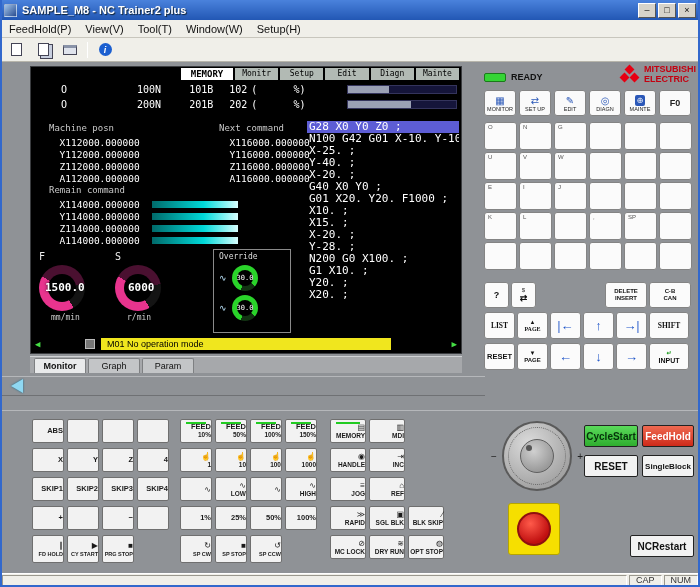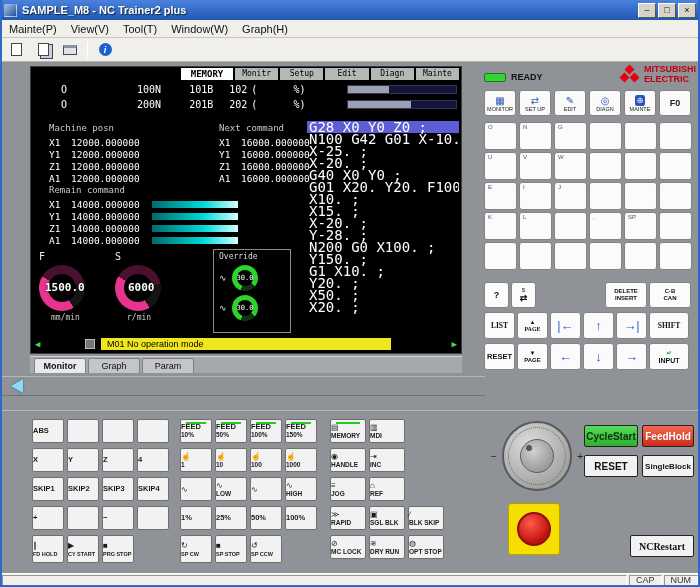--- a/index.html
+++ b/index.html
@@ -46,29 +46,29 @@
   .orow { position:absolute; left:0; right:0; height:13px; display:flex; align-items:center; font-size:10px; }
   .orow1 { top:16px; } .orow2 { top:31px; }
   .o-o { margin-left:30px; } .o-v1 { margin-left:70px; } .o-v2 { margin-left:28px; }
   .o-v3 { margin-left:16px; } .o-pct { margin-left:4px; white-space:pre; }
   .obar { margin-left:auto; margin-right:4px; width:110px; height:9px; background:#15153a;
     border:1px solid #34345c; position:relative; }
   .obar i { position:absolute; left:0; top:0; bottom:0; background:#9aa0b4; }
 
   .sec-h { color:#c9c9c9; font-size:9px; margin-bottom:3px; }
   .axrow { display:flex; align-items:center; font-size:9.5px; height:12px; }
-  .ax { width:22px; } .axv { white-space:pre; }
+  .ax { width:22px;text-align:right; } .axv { white-space:pre; }
   .posn { position:absolute; left:18px; top:56px; width:160px; }
   .next { position:absolute; left:188px; top:56px; width:118px; }
   .remain { position:absolute; left:18px; top:118px; width:240px; }
   .remain .rbar { width:86px; height:7px; margin-left:12px;
     background:linear-gradient(90deg,#006a6a,#00d9d9 60%,#d8ffff); }
 
   .prog { position:absolute; left:276px; top:54px; width:152px; height:217px; overflow:hidden;
-    font-size:14px; line-height:12px; white-space:nowrap; }
+    font-size:11px; line-height:12px; white-space:nowrap; }
   .prog-active { background:#5d5dd5; color:#fff; padding-left:2px; }
   .pline { padding-left:2px; }
 
   .fbox,.sbox { position:absolute; top:184px; width:72px; height:84px; }
   .fbox { left:8px; } .sbox { left:84px; }
   .glabel { font-size:10px; color:#eee; }
   .gauge { position:relative; width:46px; height:46px; margin-top:3px; border-radius:50%; }
   .gauge::after { content:""; position:absolute; inset:9px; background:#000; border-radius:50%; }
   .gpink { background:conic-gradient(from 150deg,#e8348e 0 150deg,#4a1030 150deg 290deg,#141414 290deg 360deg); }
   .gval { position:absolute; top:30px; font-size:11px; font-weight:bold; color:#fff; z-index:2;
@@ -152,21 +152,21 @@
   .k-wide { width:40px; }
   .k-txt .cmain { font-size:7.5px; }
   .k-page .cmain { font-size:6px; }
   .k-arrow .cmain { color:#1c53c8; font-size:13px; line-height:13px; }
   .k-input .cicon { color:#1a9a1a; font-weight:bold; }
   .k-input .cmain { font-size:7px; }
 
   
   .oppanel { position:absolute; left:0; top:348px; width:700px; height:163px; border-top:1px solid #b5b7ba; }
   .okey { position:relative; width:32px; height:24px; background:#f2f2f2; border:1px solid #6f6f6f;
-    border-radius:2px; display:flex; flex-direction:column; align-items:flex-start; justify-content:center;
+    border-radius:2px; display:flex; flex-direction:column; align-items:flex-end; justify-content:center;
     color:#1a1a1a; }
   .okey .led-line { position:absolute; top:2px; left:5px; right:5px; height:2px; background:#22cc22; }
   .okey .oicon { font-size:8px; line-height:9px; }
   .okey .ol1 { font-size:7.5px; line-height:8px; font-weight:bold; }
   .okey .ol2 { font-size:6.5px; line-height:8px; font-weight:bold; }
   .okey .oicon:empty,.okey .ol1:empty,.okey .ol2:empty { display:none; }
   .ghost { visibility:hidden; }
   .block-a,.block-b { position:absolute; top:8px; display:grid; grid-template-columns:repeat(4,32px);
     grid-auto-rows:29px; gap:0 3px; }
   .block-a { left:32px; } .block-b { left:180px; }
@@ -188,21 +188,21 @@
   .dial-dot { position:absolute; left:5px; top:5px; width:6px; height:6px; border-radius:50%; background:#555; }
   .dial-minus { position:absolute; left:-13px; top:28px; font-size:10px; color:#222; }
   .dial-plus { position:absolute; right:-13px; top:28px; font-size:10px; color:#222; }
 
   .opbtn { position:absolute; height:22px; border:1px solid #222; border-radius:2px; font-size:10px;
     font-weight:bold; display:flex; align-items:center; justify-content:center; background:#f2f2f2; color:#111; }
   .btn-cyclestart { left:584px; top:14px; width:54px; background:linear-gradient(#5ada5a,#2fae2f); color:#05320a; }
   .btn-feedhold { left:642px; top:14px; width:52px; background:linear-gradient(#ef6a51,#cf2a1a); color:#fff; }
   .btn-reset { left:584px; top:44px; width:54px; }
   .btn-singleblock { left:642px; top:44px; width:52px; font-size:8px; }
-  .btn-ncrestart { left:630px; top:124px; width:64px;font-family:Liberation Serif, serif; }
+  .btn-ncrestart { left:630px; top:124px; width:64px; }
   .estop-base { position:absolute; left:508px; top:92px; width:52px; height:52px; background:#f6df00;
     border:1px solid #b5a400; border-radius:3px; display:flex; align-items:center; justify-content:center; }
   .estop-btn { width:34px; height:34px; border-radius:50%;
     background:radial-gradient(circle at 38% 32%,#ff5a4a,#c01010 70%); border:2px solid #8f0f0f; }
 
   
   .statusbar { position:absolute; bottom:0; left:0; width:700px; height:14px; background:#f0efe9;
     border-top:1px solid #fff; display:flex; align-items:center; font-size:9px; color:#333; padding:0 2px; }
   .sb-fill { flex:1; height:11px; border:1px solid; border-color:#9a988e #fff #fff #9a988e; }
   .sb-cell { border:1px solid; border-color:#9a988e #fff #fff #9a988e; padding:0 6px; height:11px;
@@ -218,25 +218,25 @@
   <span class="title-text">SAMPLE_M8 - NC Trainer2 plus</span>
   <div class="win-btns">
     <div class="win-btn">–</div>
     <div class="win-btn">□</div>
     <div class="win-btn">×</div>
   </div>
 </div>
 
 <div class="menubar">
 
-<span class="menu-item">Mainte(P)</span>
+<span class="menu-item">FeedHold(P)</span>
     <span class="menu-item">View(V)</span>
     <span class="menu-item">Tool(T)</span>
     <span class="menu-item">Window(W)</span>
-    <span class="menu-item">Graph(H)</span>
+    <span class="menu-item">Setup(H)</span>
   </div>
 
 <div class="toolbar">
   <div class="tb-btn">
       <span class="pg"></span>
     </div>
   <div class="tb-btn">
       <span class="pg pg-stack"></span>
     </div>
   <div class="tb-btn">
@@ -354,32 +354,31 @@
         </div>
         </div>
     </div>
 
     <div class="prog">
       <div class="prog-active">G28 X0 Y0 Z0 ;</div>
       <div>
 
       <div class="pline">N100 G42 G01 X-10. Y-10. D05 F200</div>
           <div class="pline">X-25. ;</div>
+          <div class="pline">Y-40. ;</div>
           <div class="pline">X-20. ;</div>
           <div class="pline">G40 X0 Y0 ;</div>
           <div class="pline">G01 X20. Y20. F1000 ;</div>
           <div class="pline">X10. ;</div>
           <div class="pline">X15. ;</div>
           <div class="pline">X-20. ;</div>
           <div class="pline">Y-28. ;</div>
           <div class="pline">N200 G0 X100. ;</div>
-          <div class="pline">Y150. ;</div>
           <div class="pline">G1 X10. ;</div>
           <div class="pline">Y20. ;</div>
-          <div class="pline">X50. ;</div>
           <div class="pline">X20. ;</div>
         </div>
     </div>
 
     <div class="fbox">
       <div class="glabel">F</div>
       <div class="gauge gpink"></div>
       <div class="gval">1500.0</div>
       <div class="gunit">mm/min</div>
     </div>

